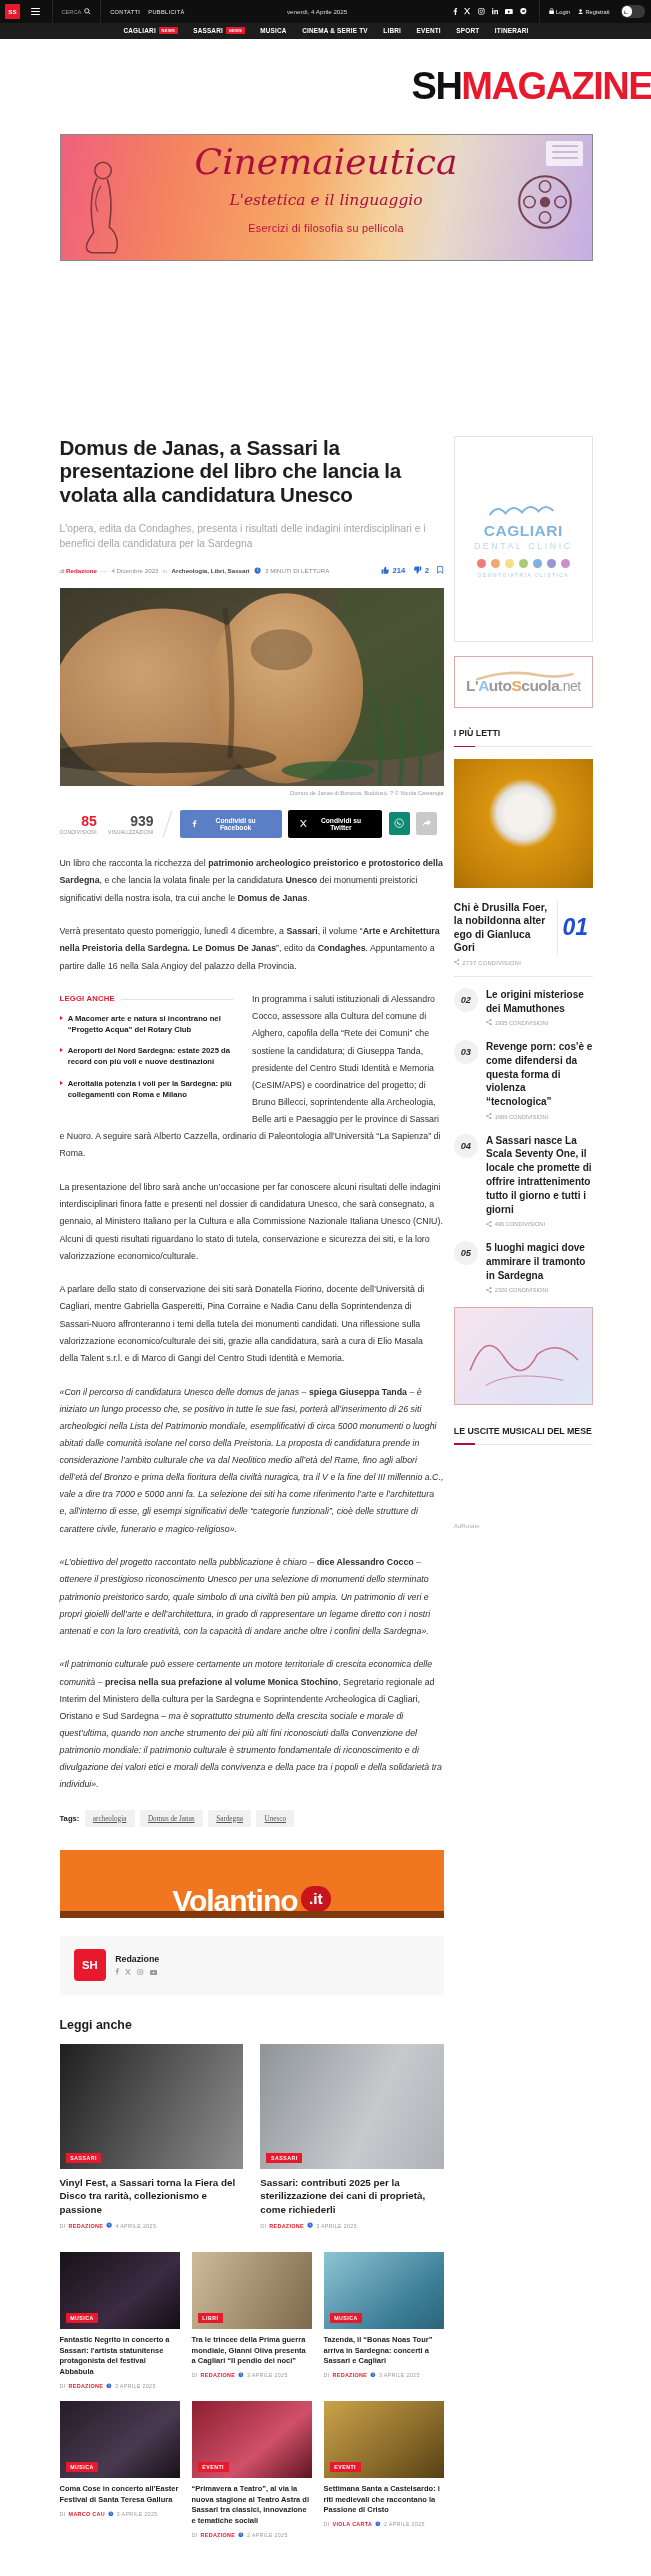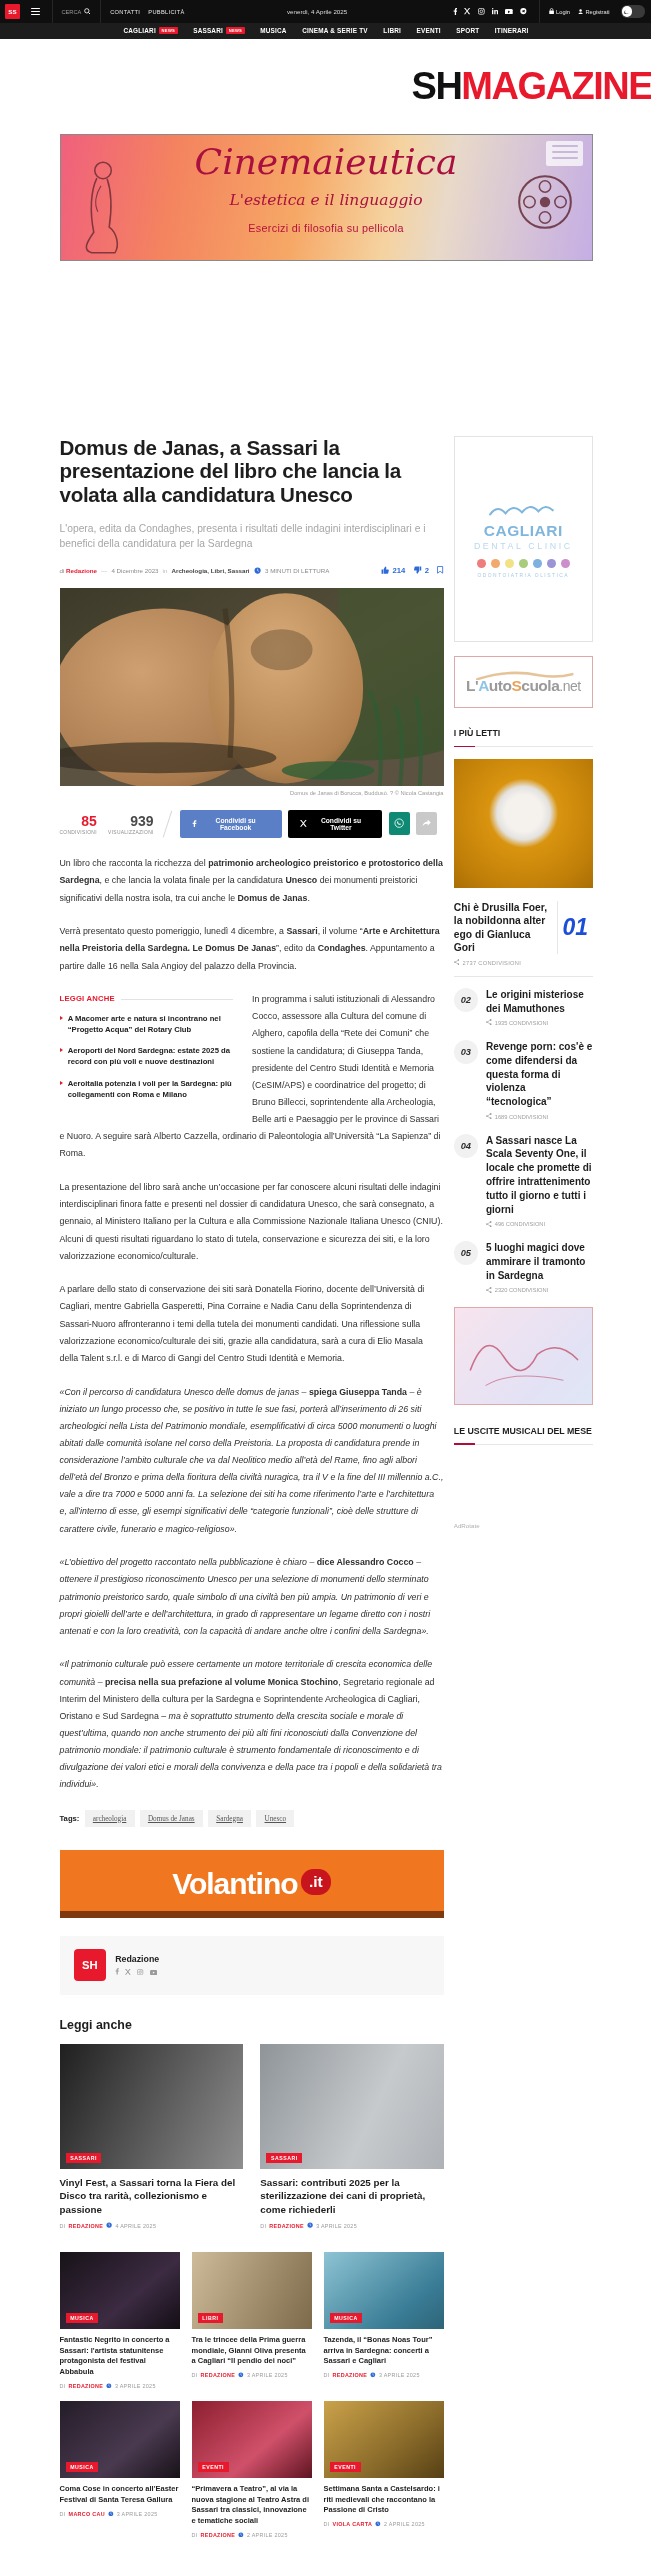--- a/index.html
+++ b/index.html
@@ -74,21 +74,21 @@
   .lb-title{color:#e8192c;font-weight:800;font-size:7.7px;letter-spacing:0.2px;white-space:nowrap}
   .lb-line{flex:1;height:0.5px;background:#e2e2e2}
   .lb-item{position:relative;padding-left:8.2px;font-size:7.7px;font-weight:bold;color:#222;line-height:1.45;margin-bottom:10.3px;cursor:pointer}
   .lb-item::before{content:"";position:absolute;left:0;top:3.1px;border-left:3.1px solid #e8192c;border-top:2.1px solid transparent;border-bottom:2.1px solid transparent}
   .clear{clear:both}
   
   .tags-row{display:flex;align-items:center;gap:5.2px;margin:3.1px 0 23px;flex-wrap:wrap}
   .tags-label{font-weight:800;font-size:7.7px;color:#222}
   .tag{background:#f1f1f1;padding:4.6px 8.2px;font-family:Liberation Serif, serif;font-size:7.2px;color:#555;text-decoration:underline;cursor:pointer}
   
-  .volantino{height:68px;background:#f0761f;position:relative;display:flex;align-items:center;justify-content:center;margin-bottom:17.5px;cursor:pointer;overflow:hidden}
+  .volantino{height:68px;background:#f0761f;position:relative;display:flex;align-items:flex-end;justify-content:center;margin-bottom:17.5px;cursor:pointer;overflow:hidden}
   .volantino::after{content:"";position:absolute;left:0;right:0;bottom:0;height:7.2px;background:#7e3a0e}
   .vol-text{color:#fff;font-weight:900;font-size:30px;letter-spacing:-1px}
   .vol-it{display:inline-block;background:#c8141c;color:#fff;font-size:15.5px;font-weight:900;border-radius:12.4px;padding:4.1px 8.2px;margin-left:3.1px;vertical-align:7.2px;letter-spacing:0}
   
   .author-box{background:#f7f7f7;padding:13.4px 14.4px;display:flex;gap:9.3px;align-items:center;margin-bottom:23px}
   .avatar{width:32px;height:32px;border-radius:4.1px;background:#e8192c;color:#fff;font-weight:900;font-size:11.3px;display:flex;align-items:center;justify-content:center}
   .ab-name{font-size:8.8px;font-weight:800;color:#222;margin-bottom:4.1px}
   .ab-soc{display:flex;gap:6.2px;color:#9a9a9a}
   
   .rel-head{font-size:12.4px;font-weight:800;color:#1e1e1e;margin:0 0 12.4px}

